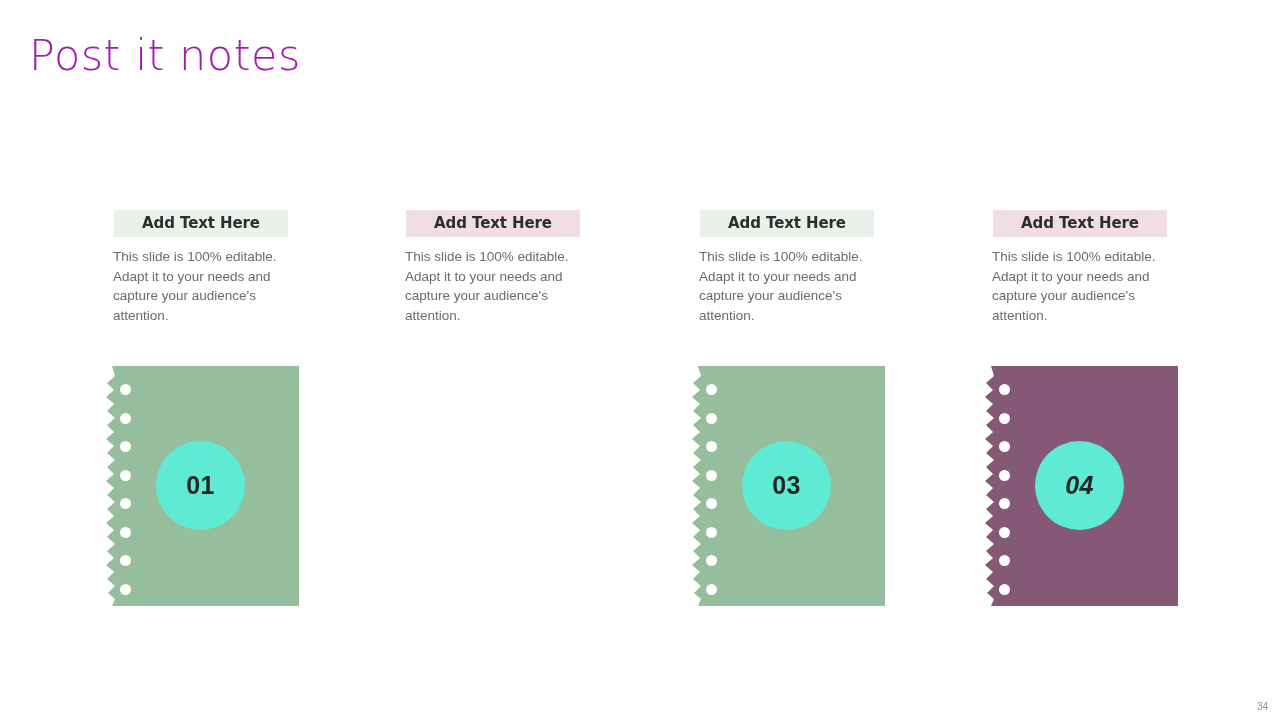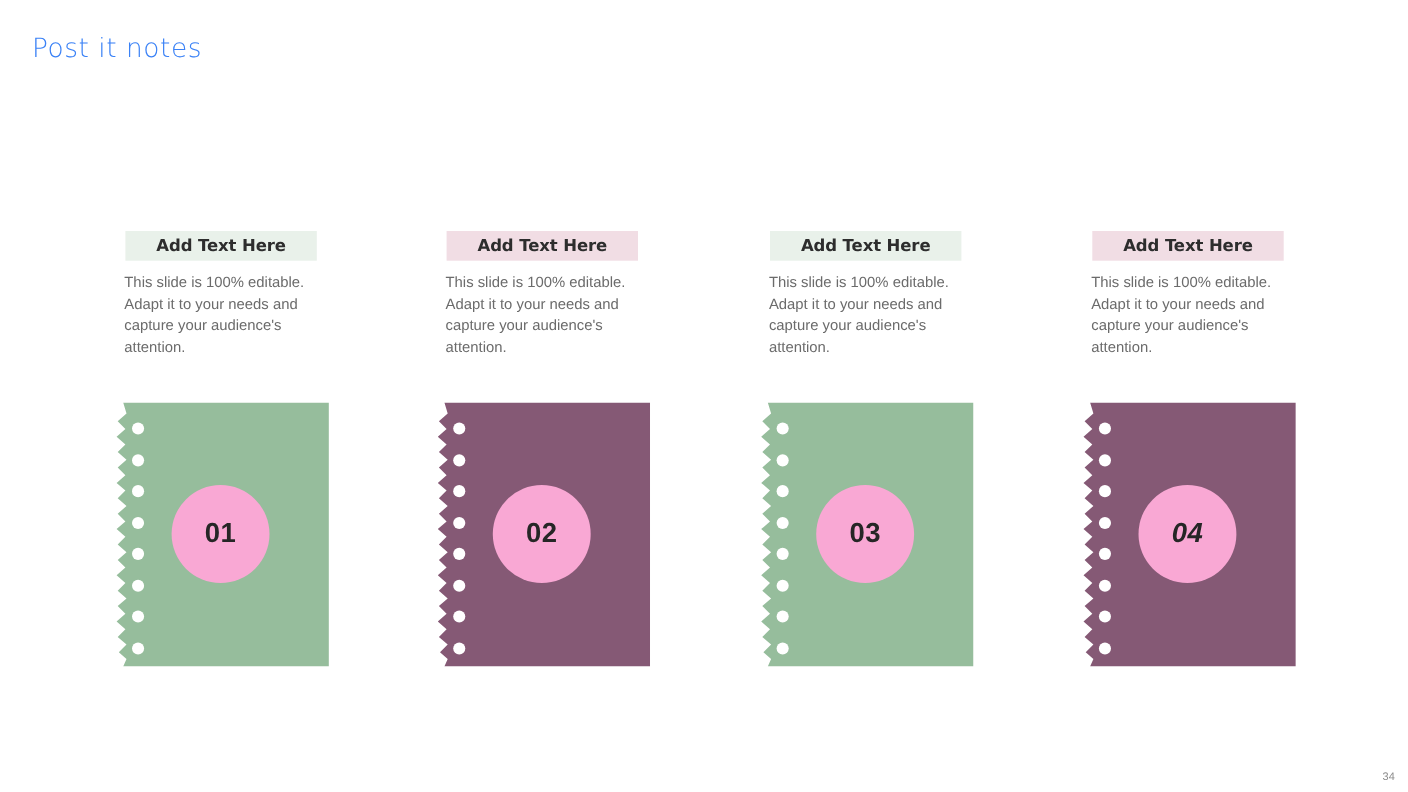--- a/index.html
+++ b/index.html
@@ -16,23 +16,23 @@
     -webkit-font-smoothing: antialiased;
   }
 
   
   .slide-title {
     position: absolute;
     left: 29px;
     top: 30px;
     font-family: "DejaVu Sans", sans-serif;
     font-weight: 300;
-    font-size: 24px;
+    font-size: 43px;
     letter-spacing: 0.5px;
-    color: #3b82f6;
+    color: #a21caf;
     line-height: 1.2;
     white-space: nowrap;
   }
 
   
   .columns {
     position: absolute;
     left: 0;
     top: 0;
     width: 1072px;
@@ -113,21 +113,21 @@
     background: #ffffff;
   }
 
   .badge-circle {
     position: absolute;
     left: 53px;
     top: 75px;
     width: 89px;
     height: 89px;
     border-radius: 50%;
-    background: #f9a8d4;
+    background: #5eead4;
     display: flex;
     align-items: center;
     justify-content: center;
   }
   .badge-number {
     font-family: "Liberation Sans", sans-serif;
     font-weight: bold;
     font-size: 25px;
     color: #262626;
     letter-spacing: 0.4px;
@@ -187,42 +187,20 @@
         <div class="punch-hole" style="top: 132.286px;"></div>
         <div class="punch-hole" style="top: 160.857px;"></div>
         <div class="punch-hole" style="top: 189.429px;"></div>
         <div class="punch-hole" style="top: 218px;"></div>
       </div>
     <div class="badge-circle">
       <span class="badge-number">01</span>
     </div>
   </div>
 
-  <div class="notepad-wrap np-1">
-    <svg class="notepad-svg" viewBox="0 0 196 240" preserveAspectRatio="none">
-      <path d="M9,0 L196,0 L196,240 L9,240 L12,233 L5,227 L12,220 L4,213 L11,206 L3,199
-               L11,192 L4,185 L12,178 L4,171 L11,164 L3,157 L11,150 L4,143
-               L12,136 L4,129 L11,122 L3,115 L11,108 L4,101 L12,94 L4,87
-               L11,80 L3,73 L11,66 L4,59 L12,52 L4,45 L11,38 L3,31
-               L11,24 L4,17 L12,10 Z" fill="#855975"></path>
-    </svg>
-    <div class="punch-holes">
-        <div class="punch-hole" style="top: 18px;"></div>
-        <div class="punch-hole" style="top: 46.5714px;"></div>
-        <div class="punch-hole" style="top: 75.1429px;"></div>
-        <div class="punch-hole" style="top: 103.714px;"></div>
-        <div class="punch-hole" style="top: 132.286px;"></div>
-        <div class="punch-hole" style="top: 160.857px;"></div>
-        <div class="punch-hole" style="top: 189.429px;"></div>
-        <div class="punch-hole" style="top: 218px;"></div>
-      </div>
-    <div class="badge-circle">
-      <span class="badge-number">02</span>
-    </div>
-  </div>
 
   <div class="notepad-wrap np-2">
     <svg class="notepad-svg" viewBox="0 0 196 240" preserveAspectRatio="none">
       <path d="M9,0 L196,0 L196,240 L9,240 L12,233 L5,227 L12,220 L4,213 L11,206 L3,199
                L11,192 L4,185 L12,178 L4,171 L11,164 L3,157 L11,150 L4,143
                L12,136 L4,129 L11,122 L3,115 L11,108 L4,101 L12,94 L4,87
                L11,80 L3,73 L11,66 L4,59 L12,52 L4,45 L11,38 L3,31
                L11,24 L4,17 L12,10 Z" fill="#96bd9c"></path>
     </svg>
     <div class="punch-holes">

